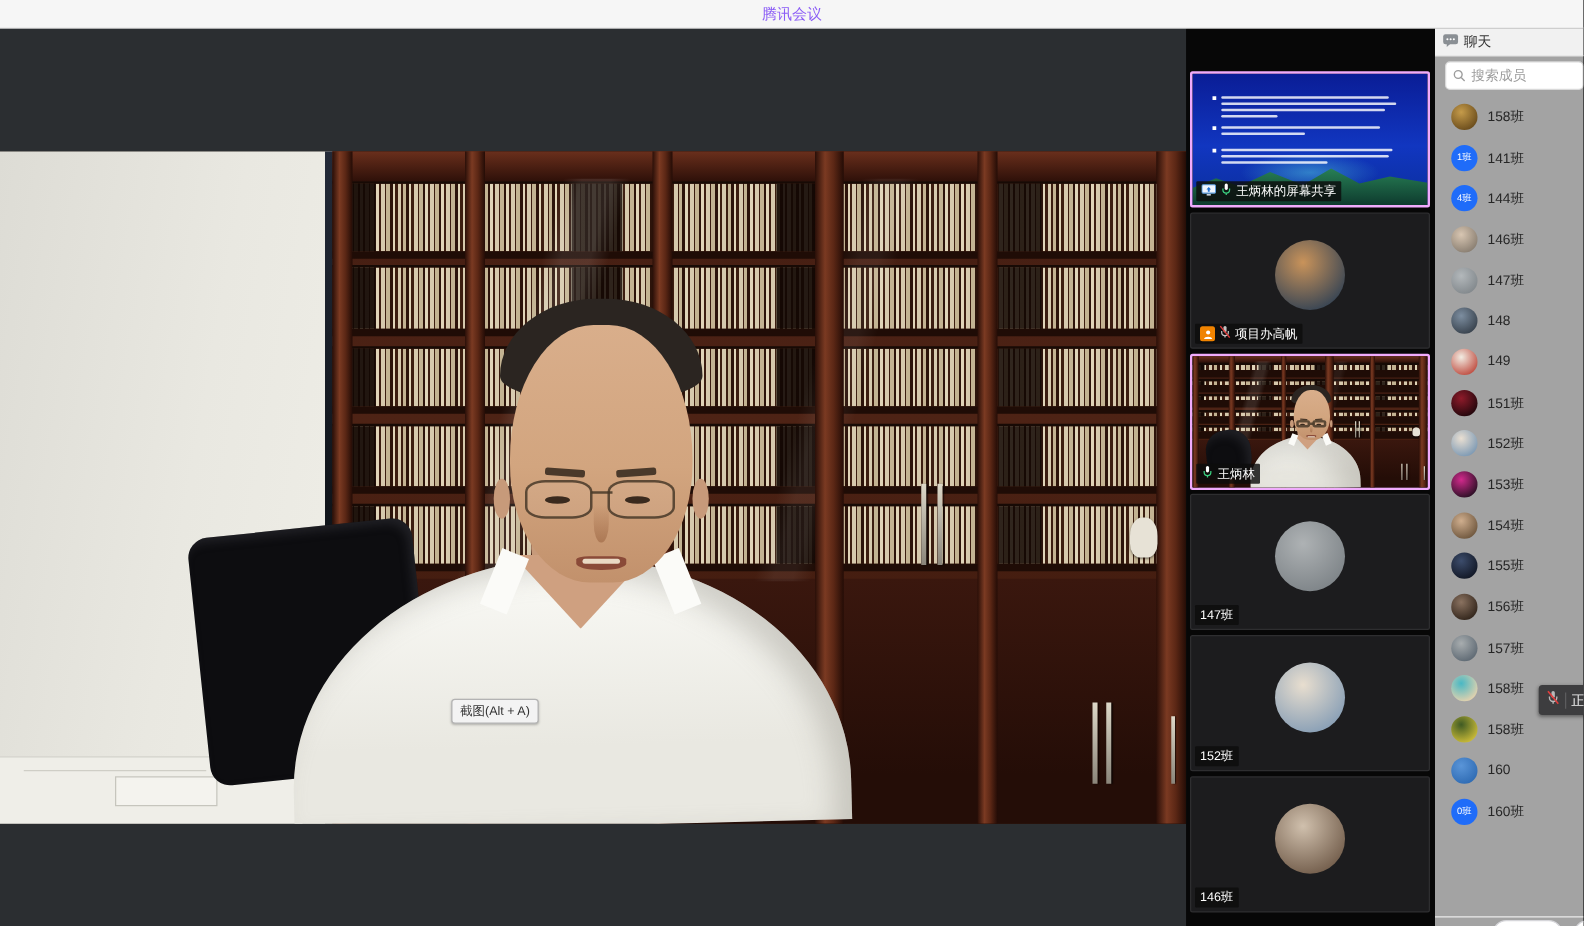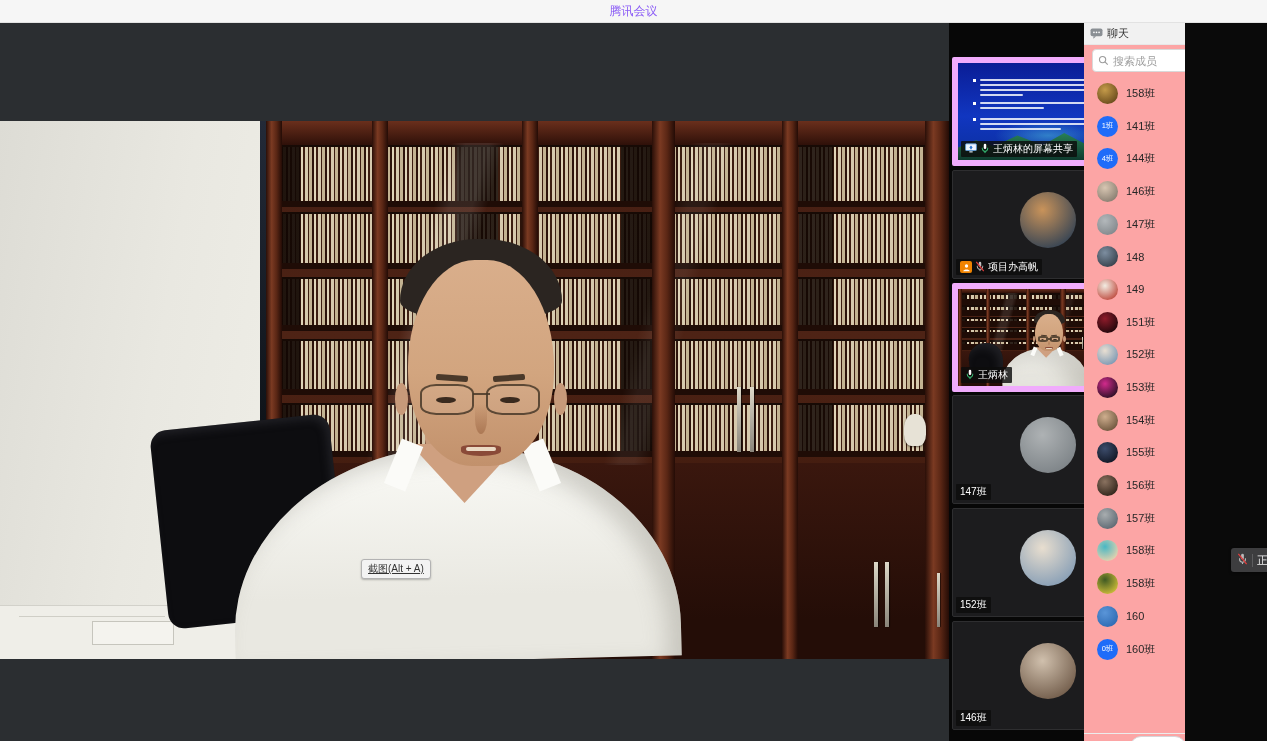--- a/index.html
+++ b/index.html
@@ -81,48 +81,48 @@
   .nose{position:absolute;left:46.5%;width:7%;top:71%;height:13%;
         background:linear-gradient(180deg,rgba(0,0,0,0),rgba(150,95,60,.55));border-radius:0 0 50% 50%;}
   .mouth{position:absolute;left:38%;width:24%;top:89%;height:4.6%;background:#8a4a38;
         border-radius:25% 25% 48% 48%;}
   .teeth{position:absolute;left:41%;width:18%;top:89.6%;height:1.8%;background:#ead9c4;border-radius:2px;}
   .tight .bookshelf{left:0;width:100%;}
   .tight .chair{left:6%;}
 
   
   .shot-tip{position:absolute;left:361px;top:536px;background:#f3f3f3;border:1px solid #b3b3b3;
-        border-radius:3px;padding:2px 6px;font-size:10px;color:#333;box-shadow:0 1px 2px rgba(0,0,0,.25);text-decoration:underline;}
+        border-radius:3px;padding:2px 6px;font-size:10px;color:#333;box-shadow:0 1px 2px rgba(0,0,0,.25);}
 
   
   .strip{position:absolute;left:949px;top:23px;width:199px;height:718px;background:#070707;}
   .thumb{position:absolute;left:3px;width:192px;height:109px;background:#1c1c1e;
         border:1px solid #2e2e30;border-radius:2px;overflow:hidden;}
-  .thumb.active{border:6px solid #f0abfc;padding-left:42px;}
+  .thumb.active{border:2px solid #f0abfc;padding-left:42px;}
   .t1{top:34px;} .t2{top:147px;} .t3{top:260px;} .t4{top:372px;} .t5{top:485px;} .t6{top:598px;}
   .thumb .frame{position:absolute;inset:0;overflow:hidden;}
   .avatar-big{position:absolute;left:50%;top:46%;width:56px;height:56px;border-radius:50%;transform:translate(-50%,-50%);}
   .tlabel{position:absolute;left:3px;bottom:3px;background:rgba(12,12,12,.82);color:#fff;
         font-size:10px;padding:1px 4px;display:flex;align-items:center;gap:3px;border-radius:1px;max-width:180px;white-space:nowrap;}
   .person-badge{display:inline-flex;width:12px;height:12px;background:#f08300;border-radius:2px;align-items:center;justify-content:center;}
 
   
   .slide{position:absolute;inset:0;background:linear-gradient(180deg,#0a1d96 0%,#1136c0 55%,#0b2f9d 100%);}
   .slide .glow{position:absolute;left:20%;bottom:10%;width:60%;height:30%;
         background:radial-gradient(ellipse at center,rgba(90,220,230,.45),rgba(90,220,230,0) 70%);}
   .slide .mountain{position:absolute;left:0;bottom:0;width:100%;height:34%;
         background:linear-gradient(180deg,#2d8f5e,#0e3b2e);
         clip-path:polygon(0 62%,10% 40%,20% 58%,33% 26%,47% 55%,59% 18%,71% 52%,84% 36%,100% 50%,100% 100%,0 100%);}
   .tblock{position:absolute;left:12%;right:7%;}
   .tb1{top:17%;} .tb2{top:40%;} .tb3{top:57%;}
   .tline{height:2px;background:rgba(255,255,255,.82);margin-bottom:3px;border-radius:1px;}
   .tblock .dot{position:absolute;left:-7px;top:0;width:3px;height:3px;background:#fff;}
 
   
-  .chat{position:absolute;left:1084px;top:23px;width:101px;height:718px;background:#fca5a5;overflow:hidden;}
+  .chat{position:absolute;left:1148px;top:23px;width:119px;height:718px;background:#a3a3a3;overflow:hidden;}
   .chat-header{position:absolute;left:0;top:0;width:100%;height:22px;background:#f1f1f1;
         border-bottom:1px solid #e7e7e7;display:flex;align-items:center;gap:4px;padding-left:6px;}
   .chat-header .ct{font-size:11px;color:#333;}
   .search-wrap{position:absolute;left:8px;top:26px;width:111px;height:23px;}
   .search-wrap input{width:100%;height:100%;border:1px solid #d9d9d9;border-radius:4px;background:#fff;
         font-size:11px;color:#333;padding:0 4px 0 20px;outline:none;font-family:Liberation Sans, sans-serif;}
   .search-wrap input::placeholder{color:#9c9c9c;}
   .search-wrap svg{position:absolute;left:6px;top:6px;}
   .member-list{position:absolute;left:0;top:54px;width:100%;}
   .member{height:32.7px;display:flex;align-items:center;padding-left:13px;gap:8px;cursor:pointer;}

